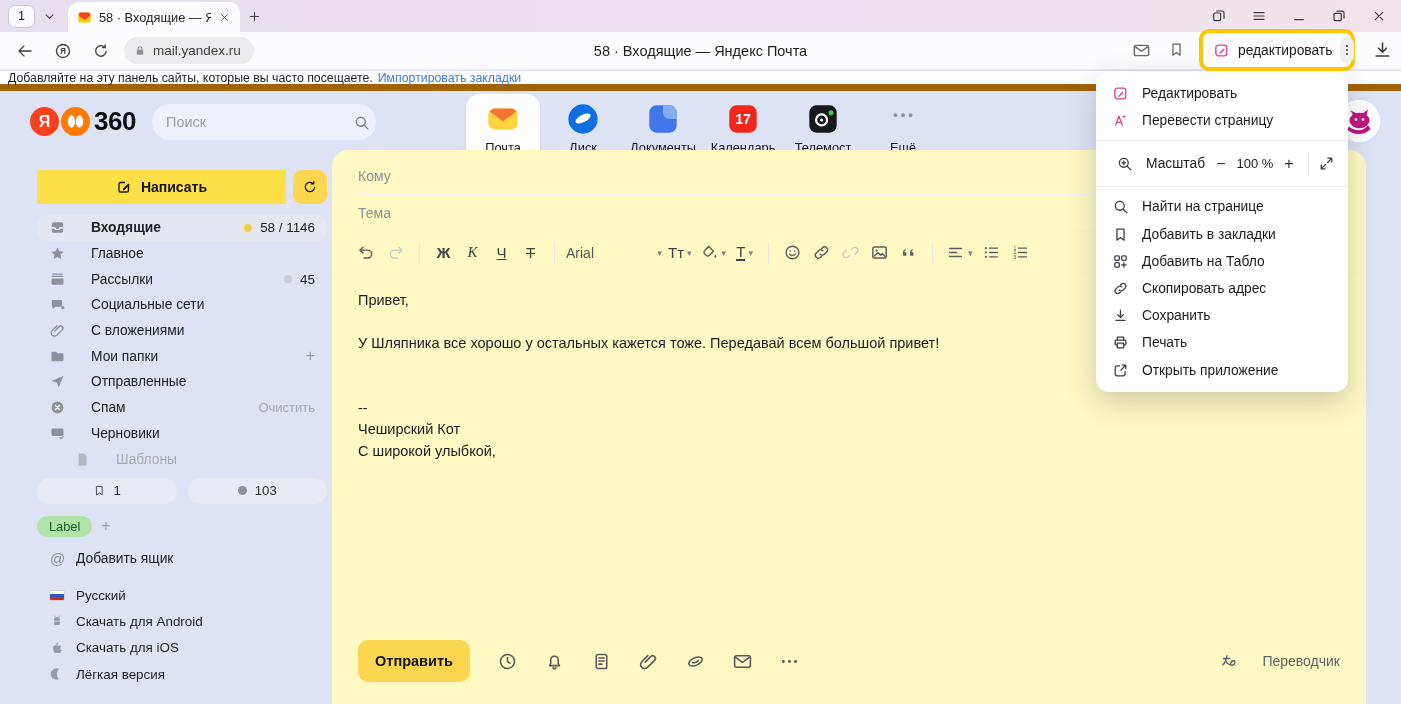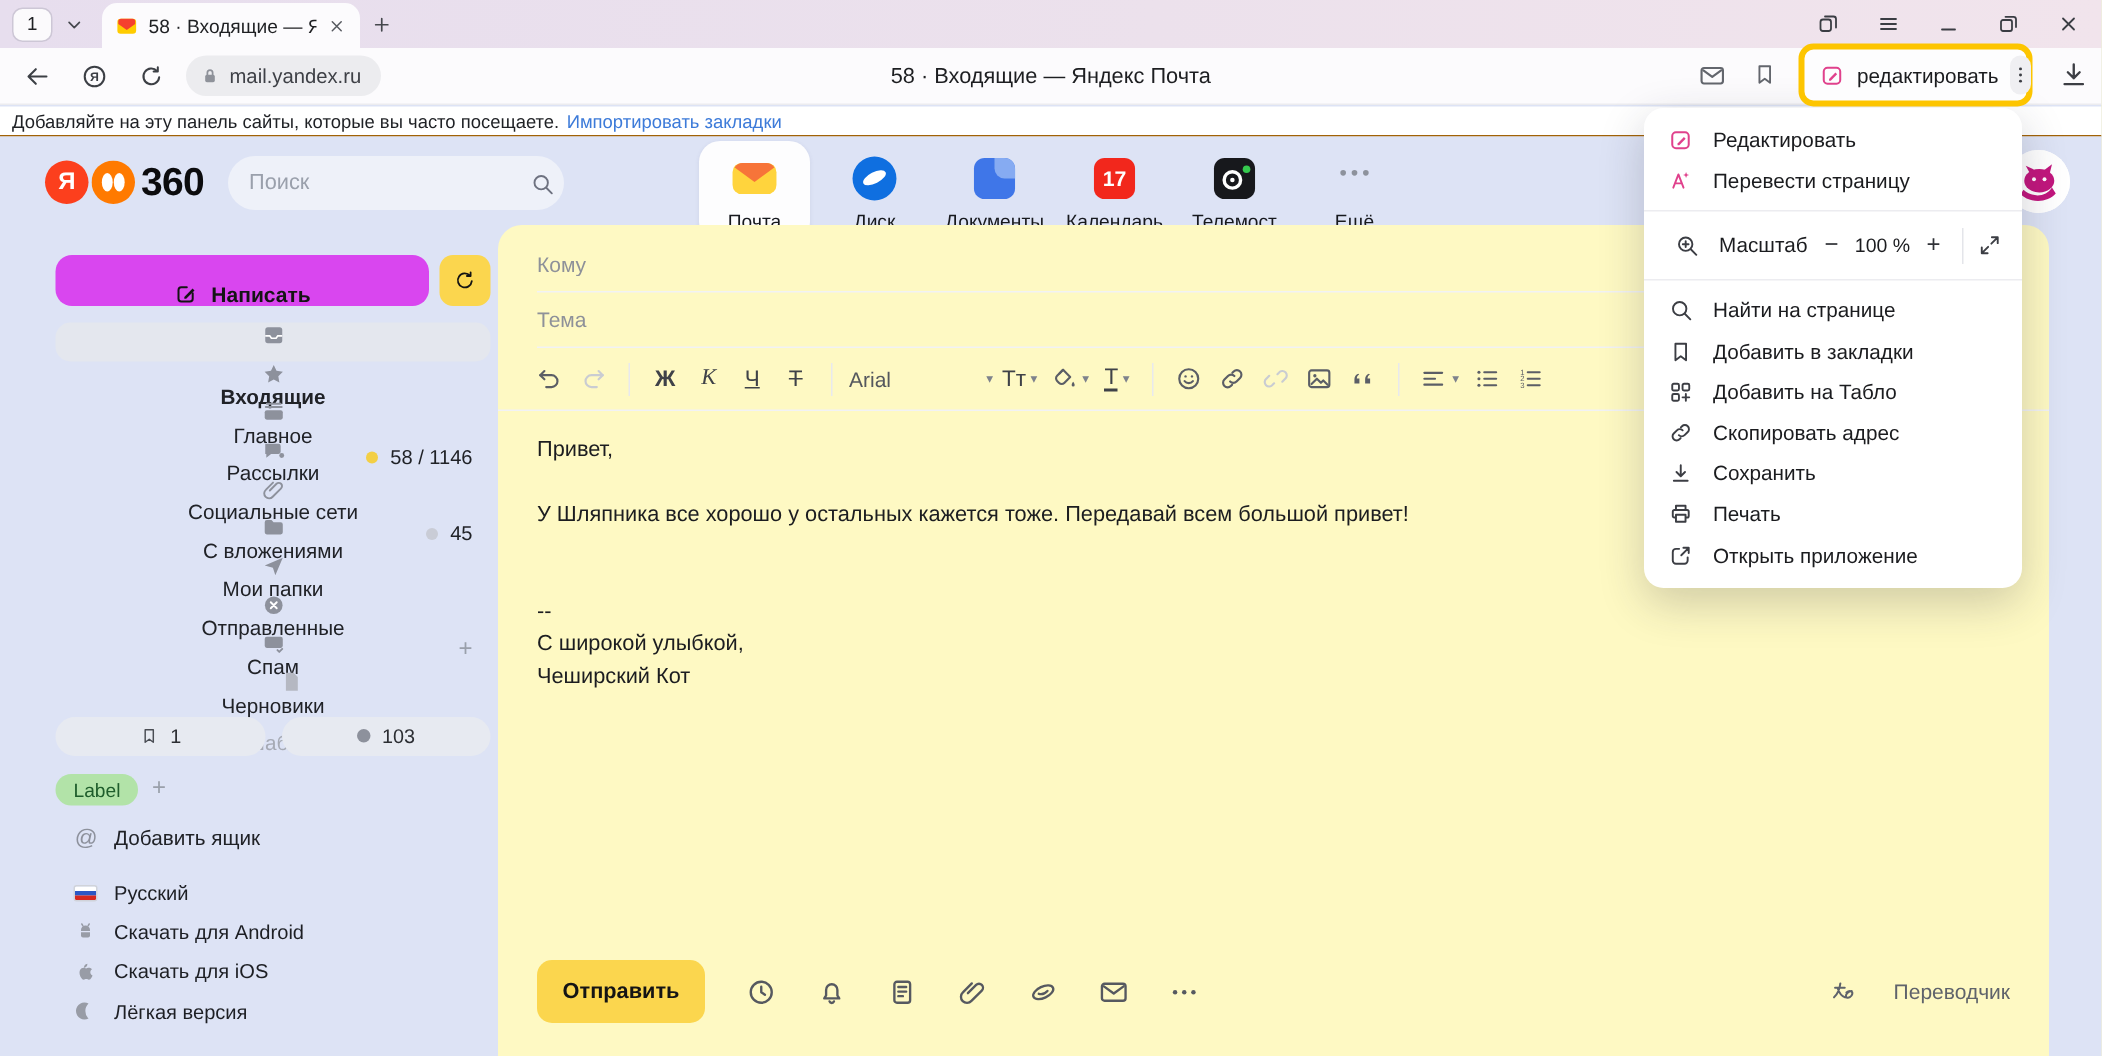--- a/index.html
+++ b/index.html
@@ -27,21 +27,21 @@
 .nav-ic .ic{width:18px;height:18px;}
 .url-pill{margin-left:4px;height:27px;background:#ececef;border-radius:14px;display:flex;align-items:center;padding:0 13px 0 9px;gap:6px;}
 .url-pill .ic{width:14px;height:14px;color:#8f929a;}
 .url-text{font-size:13.5px;color:#3e4046;}
 .page-title{position:absolute;left:50%;top:50%;transform:translate(-50%,-50%);font-size:14.5px;color:#1d1e21;white-space:nowrap;}
 .addr-abs{position:absolute;color:#63666d;}
 .mail-ic{left:1131px;top:41px;width:21px;height:19px;}
 .bk-ic{left:1168px;top:40px;width:17px;height:19px;}
 .dl-btn{left:1372px;top:39px;width:21px;height:21px;color:#3c3e44;}
 
-.bm-row{position:absolute;top:71px;left:0;right:0;height:20px;background:#fff;border-bottom:1px solid #a16207;display:flex;align-items:center;padding-left:8px;gap:5px;font-size:12.3px;color:#1f2125;}
+.bm-row{position:absolute;top:71px;left:0;right:0;height:20px;background:#fff;border-bottom:7px solid #a16207;display:flex;align-items:center;padding-left:8px;gap:5px;font-size:12.3px;color:#1f2125;}
 .bm-link{color:#3d7bd9;}
 
 
 .page{position:absolute;top:91px;left:0;right:0;bottom:0;background:#dde3f5;}
 .logo{position:absolute;left:30px;top:15px;display:flex;align-items:center;}
 .logo-ya{width:29px;height:29px;border-radius:50%;background:#fc3f1d;color:#fff;font-weight:bold;font-size:16px;}
 .logo-o{width:29px;height:29px;margin-left:2px;}
 .logo-360{font-size:26px;font-weight:bold;color:#0c0c0e;margin-left:4px;letter-spacing:-0.5px;}
 .search{position:absolute;left:152px;top:13px;width:224px;height:36px;background:#eef1f9;border-radius:18px;display:flex;align-items:center;padding:0 14px;}
 .search input{flex:1;border:none;background:transparent;outline:none;font-size:14.5px;color:#3a3d44;font-family:inherit;}
@@ -52,26 +52,26 @@
 .app.active{background:#fdfdfe;box-shadow:0 1px 3px rgba(80,80,120,.10);}
 .app-icon{width:34px;height:34px;}
 .app-label{font-size:12.8px;color:#17191e;}
 .avatar{position:absolute;left:1338px;top:9px;width:42px;height:42px;border-radius:50%;background:#fff;z-index:5;}
 .avatar .ic{width:42px;height:42px;}
 
 
 .sidebar{position:absolute;left:20px;top:60px;width:326px;bottom:0;}
 .side-in{margin:0 0 0 17px;width:290px;}
 .btn-row{display:flex;gap:7px;padding-top:19px;}
-.compose-btn{flex:1;height:34px;background:#d946ef;border-radius:11px;display:flex;align-items:flex-end;justify-content:center;gap:9px;font-size:14px;font-weight:bold;color:#141414;}
+.compose-btn{flex:1;height:34px;background:#fde047;border-radius:1px;display:flex;align-items:center;justify-content:center;gap:9px;font-size:14px;font-weight:bold;color:#141414;}
 .compose-btn .ic{width:16px;height:16px;}
 .refresh-btn{width:34px;height:34px;background:#fbd64e;border-radius:9px;color:#141414;}
 .refresh-btn .ic{width:16px;height:16px;}
 .folders{margin-top:11px;}
-.folder{display:flex;align-items:center;height:25.7px;padding:0 12px;gap:25px;font-size:13.8px;color:#202227;border-radius:10px;flex-direction:column;}
+.folder{display:flex;align-items:center;height:25.7px;padding:0 12px;gap:25px;font-size:13.8px;color:#202227;border-radius:10px;}
 .folder .f-ic{width:17px;height:17px;color:#8d919c;}
 .folder.selected{background:#e4e7ee;font-weight:bold;}
 .folder.muted{color:#a6aab4;}
 .folder.muted .f-ic{color:#b5b8c2;}
 .folder.indent{padding-left:37px;}
 .f-right{margin-left:auto;display:flex;align-items:center;gap:8px;font-size:13.4px;color:#202227;font-weight:normal;}
 .f-dot{width:8px;height:8px;border-radius:50%;}
 .f-plus{margin-left:auto;color:#9aa0ab;font-size:16px;line-height:1;}
 .f-action{margin-left:auto;color:#a6aab4;font-size:13px;font-weight:normal;}
 .pills{display:flex;gap:11px;margin-top:6px;}
@@ -695,22 +695,22 @@
             </span>
           </div>
         </div>
       <div class="body-text">
           <div>Привет,</div>
           <div>&nbsp;</div>
           <div>У Шляпника все хорошо у остальных кажется тоже. Передавай всем большой привет!</div>
           <div>&nbsp;</div>
           <div>&nbsp;</div>
           <div>--</div>
+          <div>Чеширский Кот</div>
           <div>С широкой улыбкой,</div>
-          <div>Чеширский Кот</div>
         </div>
       <div class="send-row">
         <div class="send-btn cc">Отправить</div>
         <div class="act-ics">
             <span class="cc">
               <span class="ic">
                 <svg viewBox="0 0 24 24" fill="none" stroke="currentColor" stroke-width="1.8" stroke-linecap="round" stroke-linejoin="round">
                   <circle cx="12" cy="12" r="8"></circle>
                   <path d="M12 7.8V12l2.8 1.9"></path>
                 </svg>

